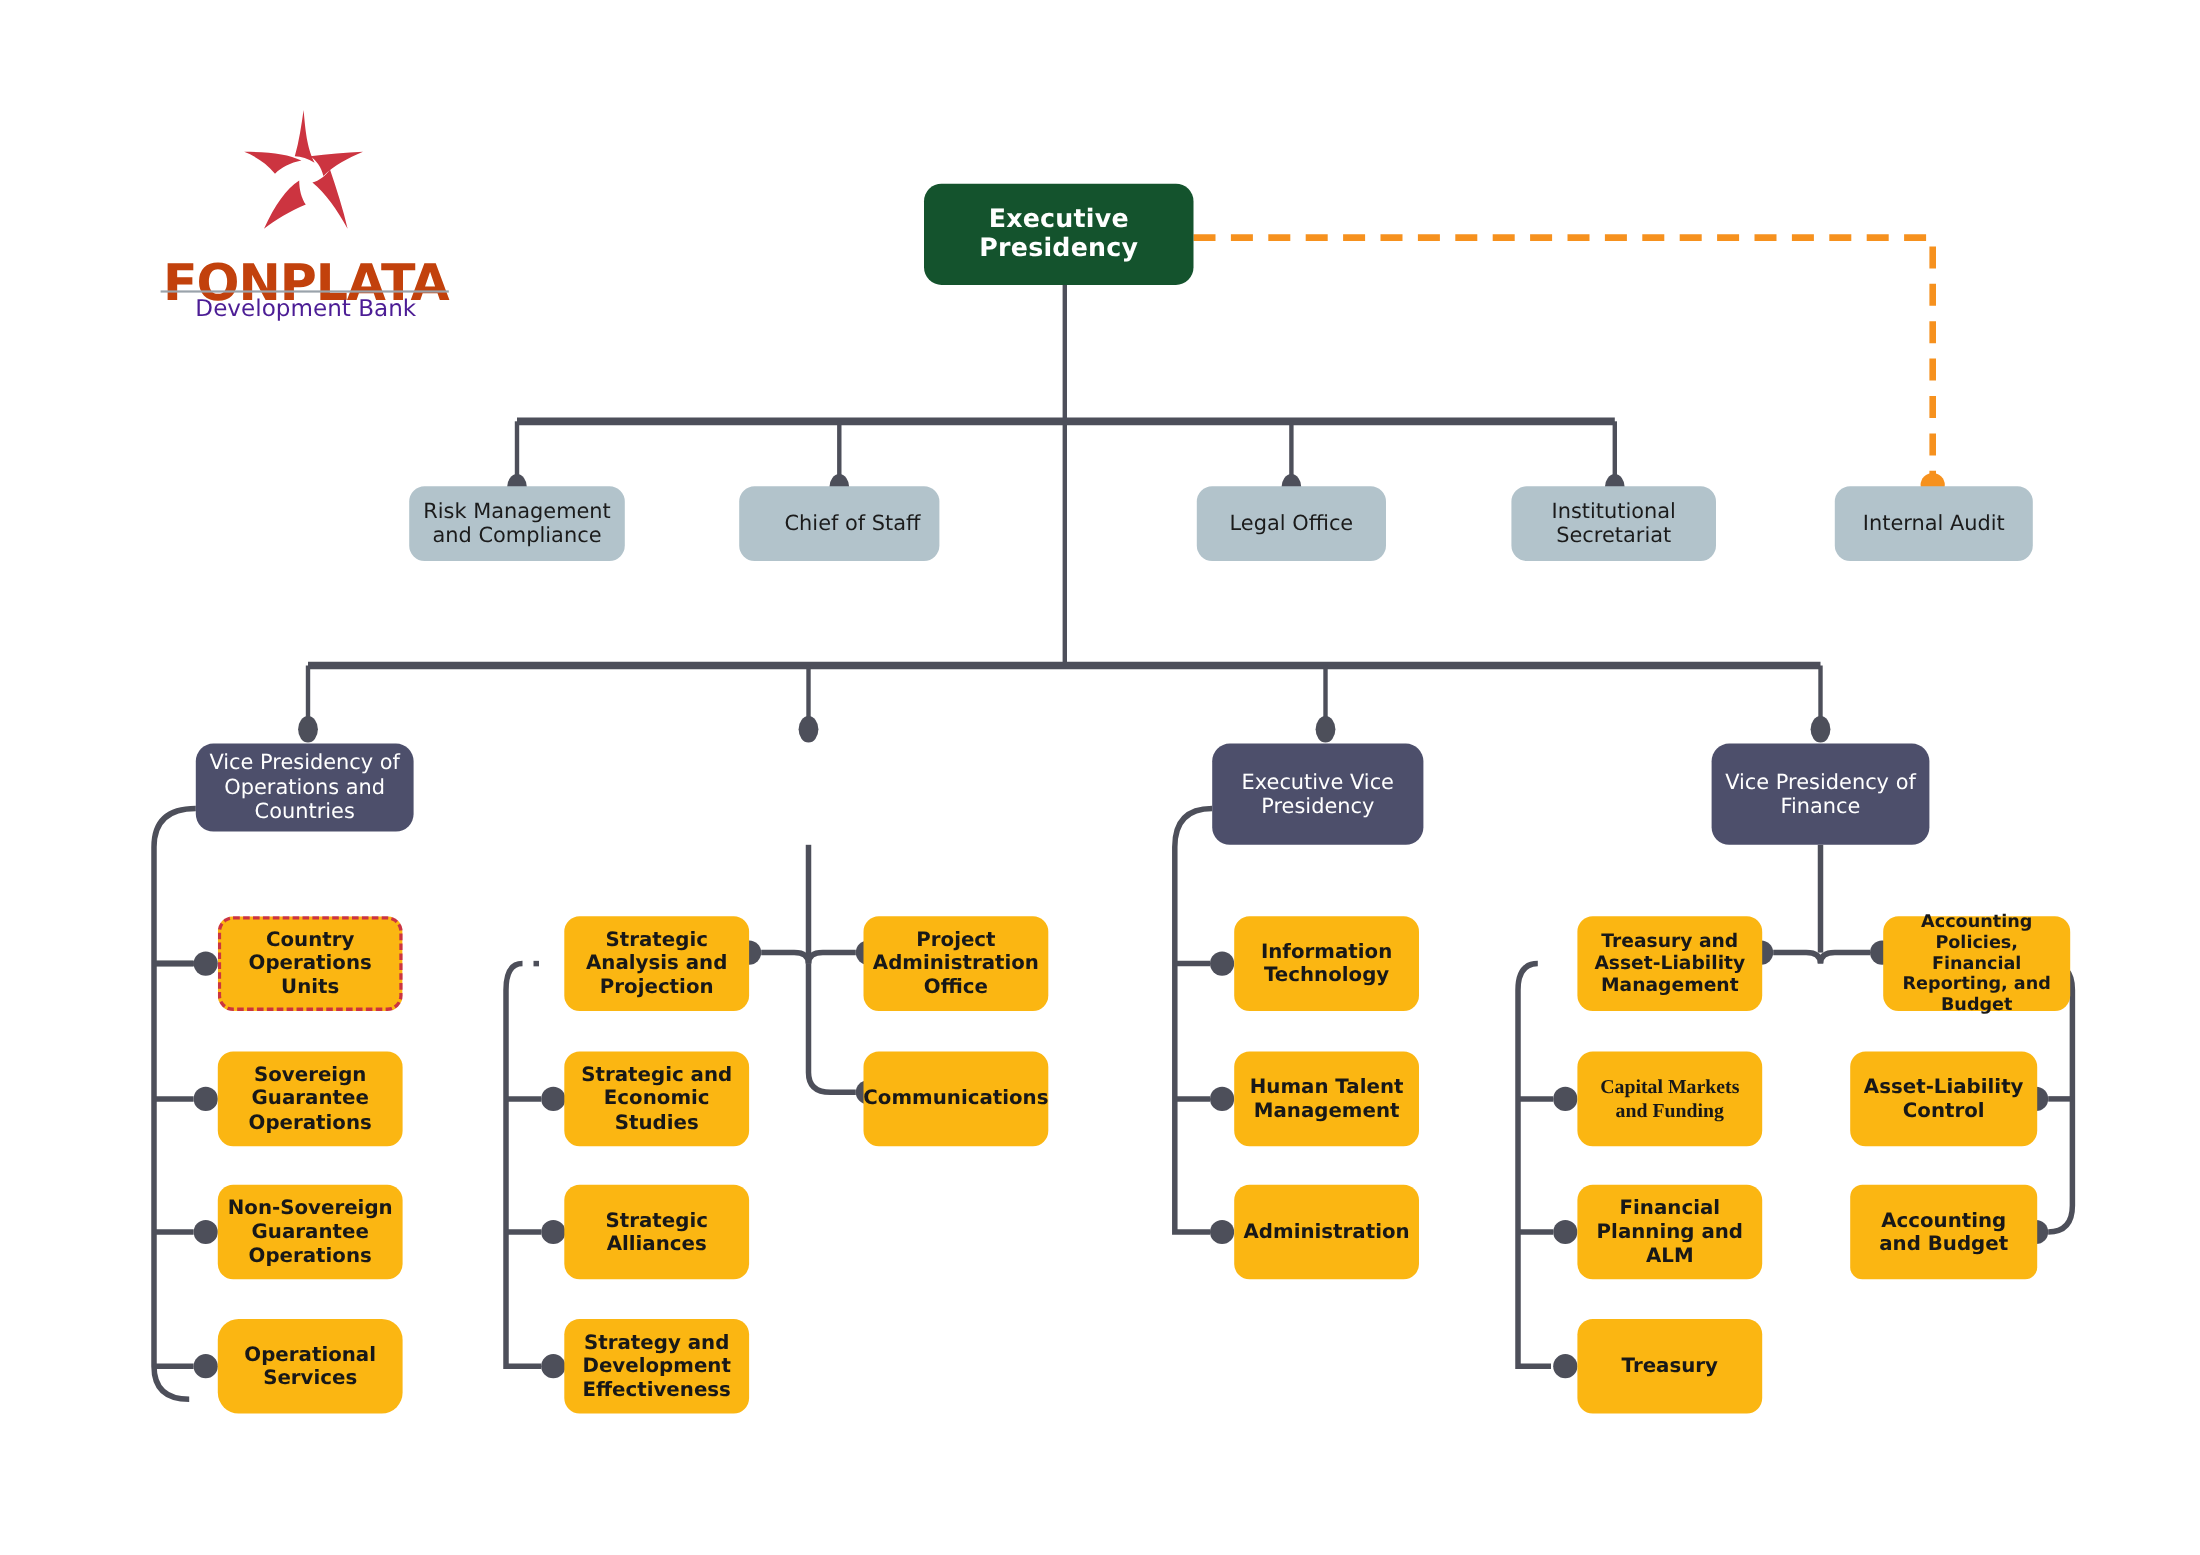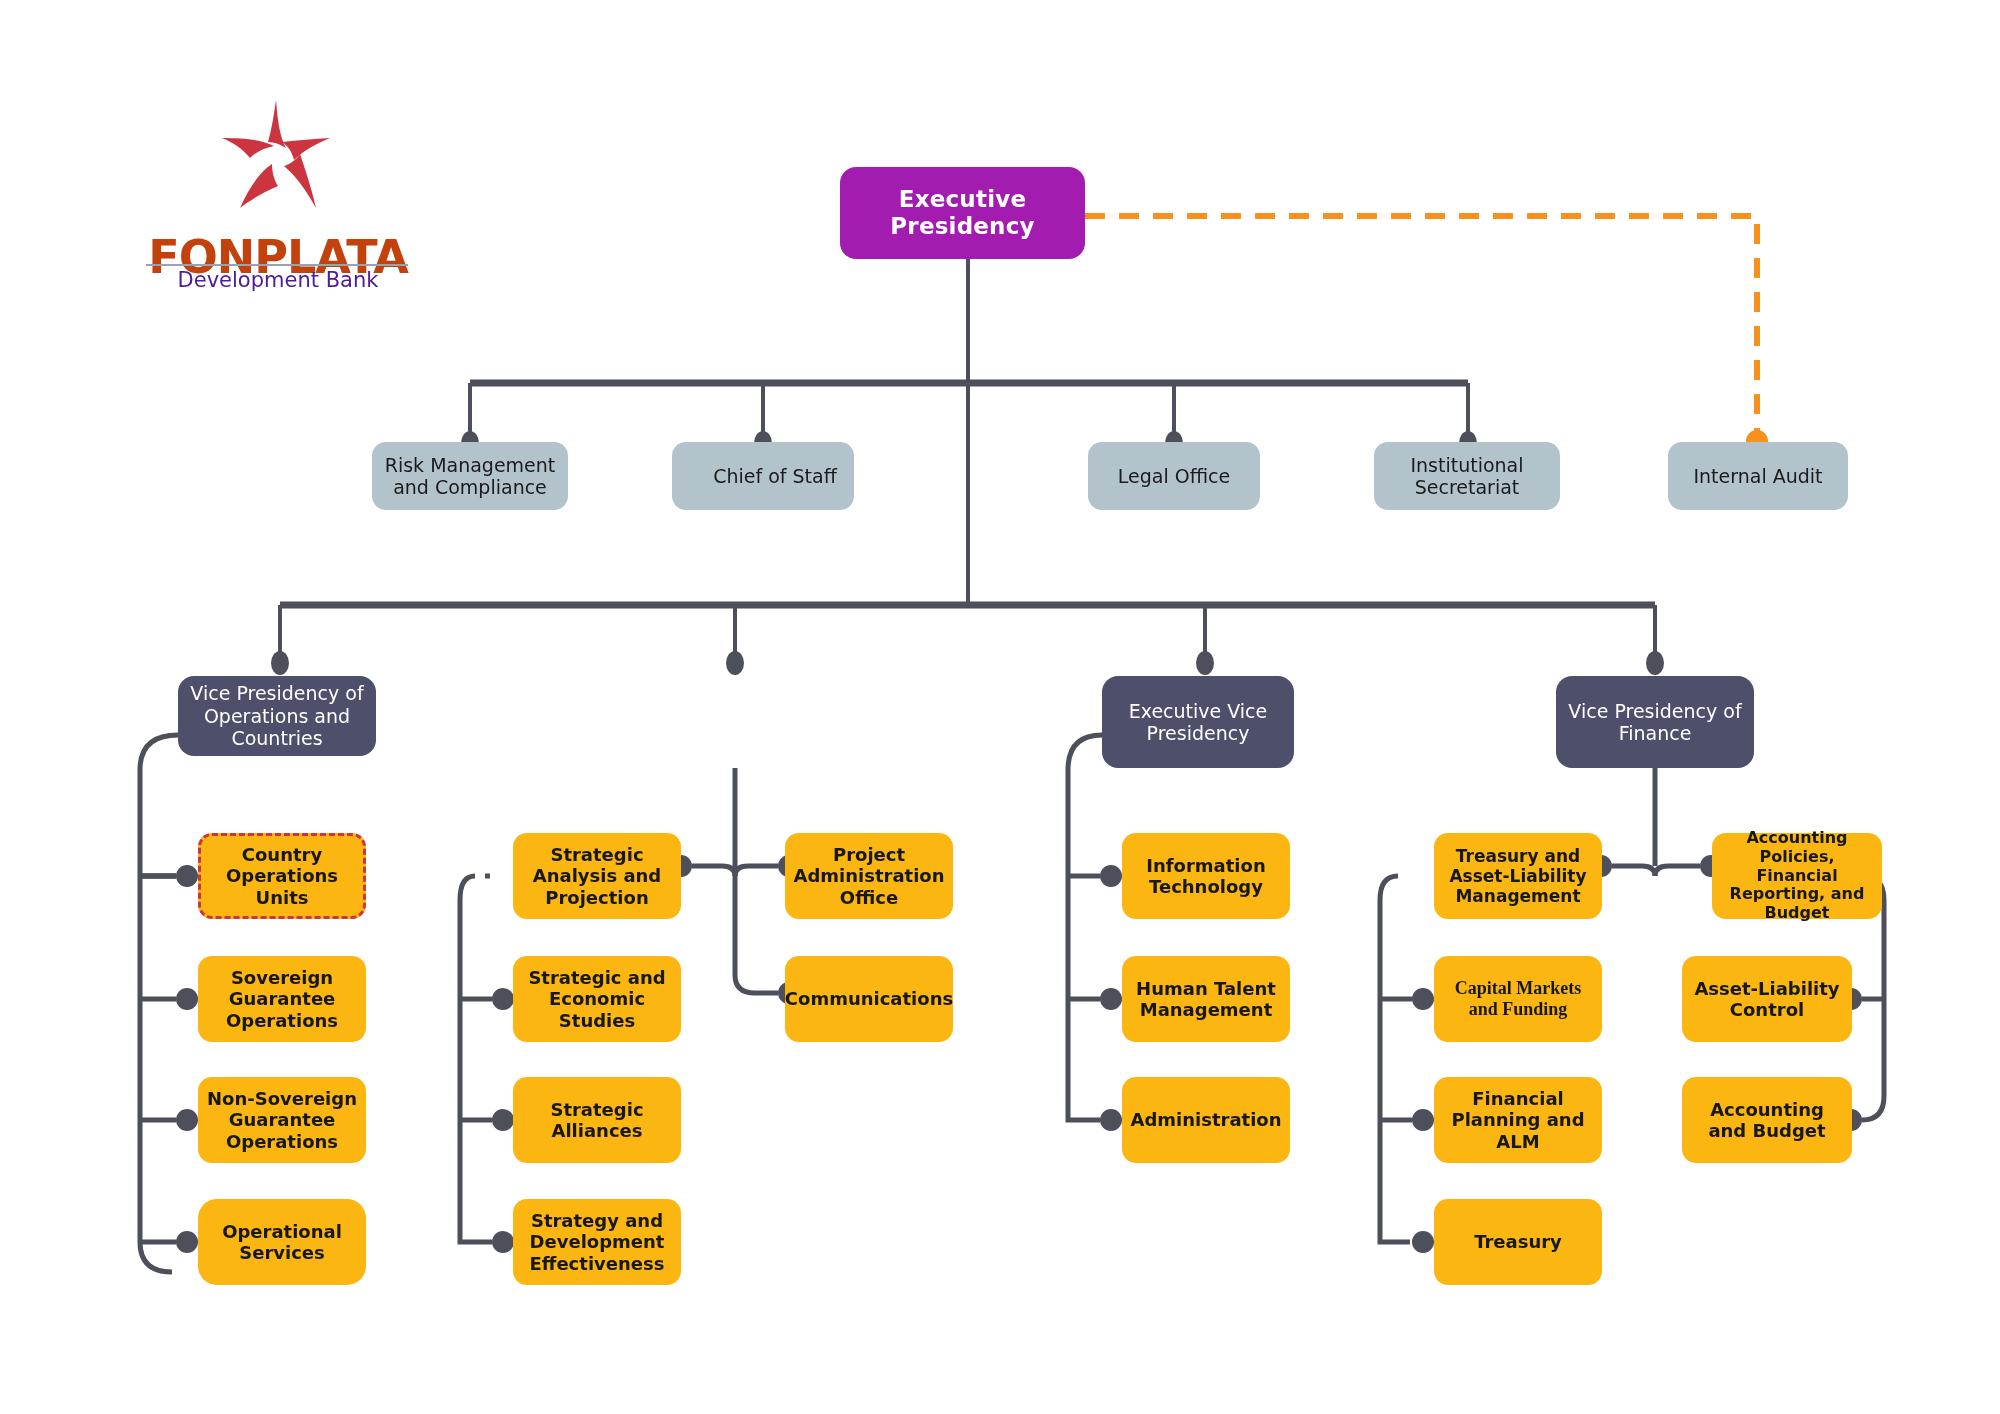--- a/index.html
+++ b/index.html
@@ -3,21 +3,21 @@
 <meta charset="utf-8">
 <style>
   html,body{margin:0;padding:0;background:#ffffff;}
   body{width:2000px;height:1414px;font-family:"DejaVu Sans","Liberation Sans",sans-serif;overflow:hidden;}
   #stage{position:relative;width:2000px;height:1414px;background:#ffffff;}
   svg.wires{position:absolute;left:0;top:0;width:2000px;height:1414px;pointer-events:none;}
 
   .node{position:absolute;box-sizing:border-box;display:flex;align-items:center;justify-content:center;
         text-align:center;border-radius:14px;line-height:1.18;padding:6px 8px;z-index:3;}
 
-  .n-red{background:#a21caf;color:#ffffff;font-weight:bold;font-size:23px;letter-spacing:.2px;border-radius:16px;}
+  .n-red{background:#14532d;color:#ffffff;font-weight:bold;font-size:23px;letter-spacing:.2px;border-radius:16px;}
   .n-gray{background:#b2c3cb;color:#1b1b1b;font-size:19px;}
   .n-navy{background:#4d4f6b;color:#ffffff;font-size:19px;border-radius:16px;}
   .n-amber{background:#fbb612;color:#181818;font-size:18px;font-weight:600;}
   .n-amber.highlight{border:3px dashed #cc3440;}
 
   
   #logo{position:absolute;left:128px;top:98px;width:300px;height:190px;z-index:4;}
   #logo .star{position:absolute;left:88px;top:0px;width:120px;height:112px;}
   #logo .word{position:absolute;left:0;top:112px;width:300px;text-align:center;
        color:#c2410c;font-weight:bold;font-size:46px;letter-spacing:-1px;font-family:"DejaVu Sans","Liberation Sans",sans-serif;margin-top:20px;}
@@ -243,17 +243,17 @@
   <div class="node n-amber" style="left:1434px;top:1199px;width:168px;height:86px;">
     <span>Treasury</span>
   </div>
 
   <div class="node n-amber" style="left:1712px;top:833px;width:170px;height:86px;font-size:16px;">
     <span>Accounting Policies, Financial Reporting, and Budget</span>
   </div>
   <div class="node n-amber" style="left:1682px;top:956px;width:170px;height:86px;">
     <span>Asset-Liability Control</span>
   </div>
-  <div class="node n-amber" style="left:1682px;top:1077px;width:170px;height:86px;">
+  <div class="node n-amber" style="left:1682px;top:1077px;width:170px;height:86px;border-radius:11px;">
     <span>Accounting and Budget</span>
   </div>
 
 </div>
 
 </body></html>

